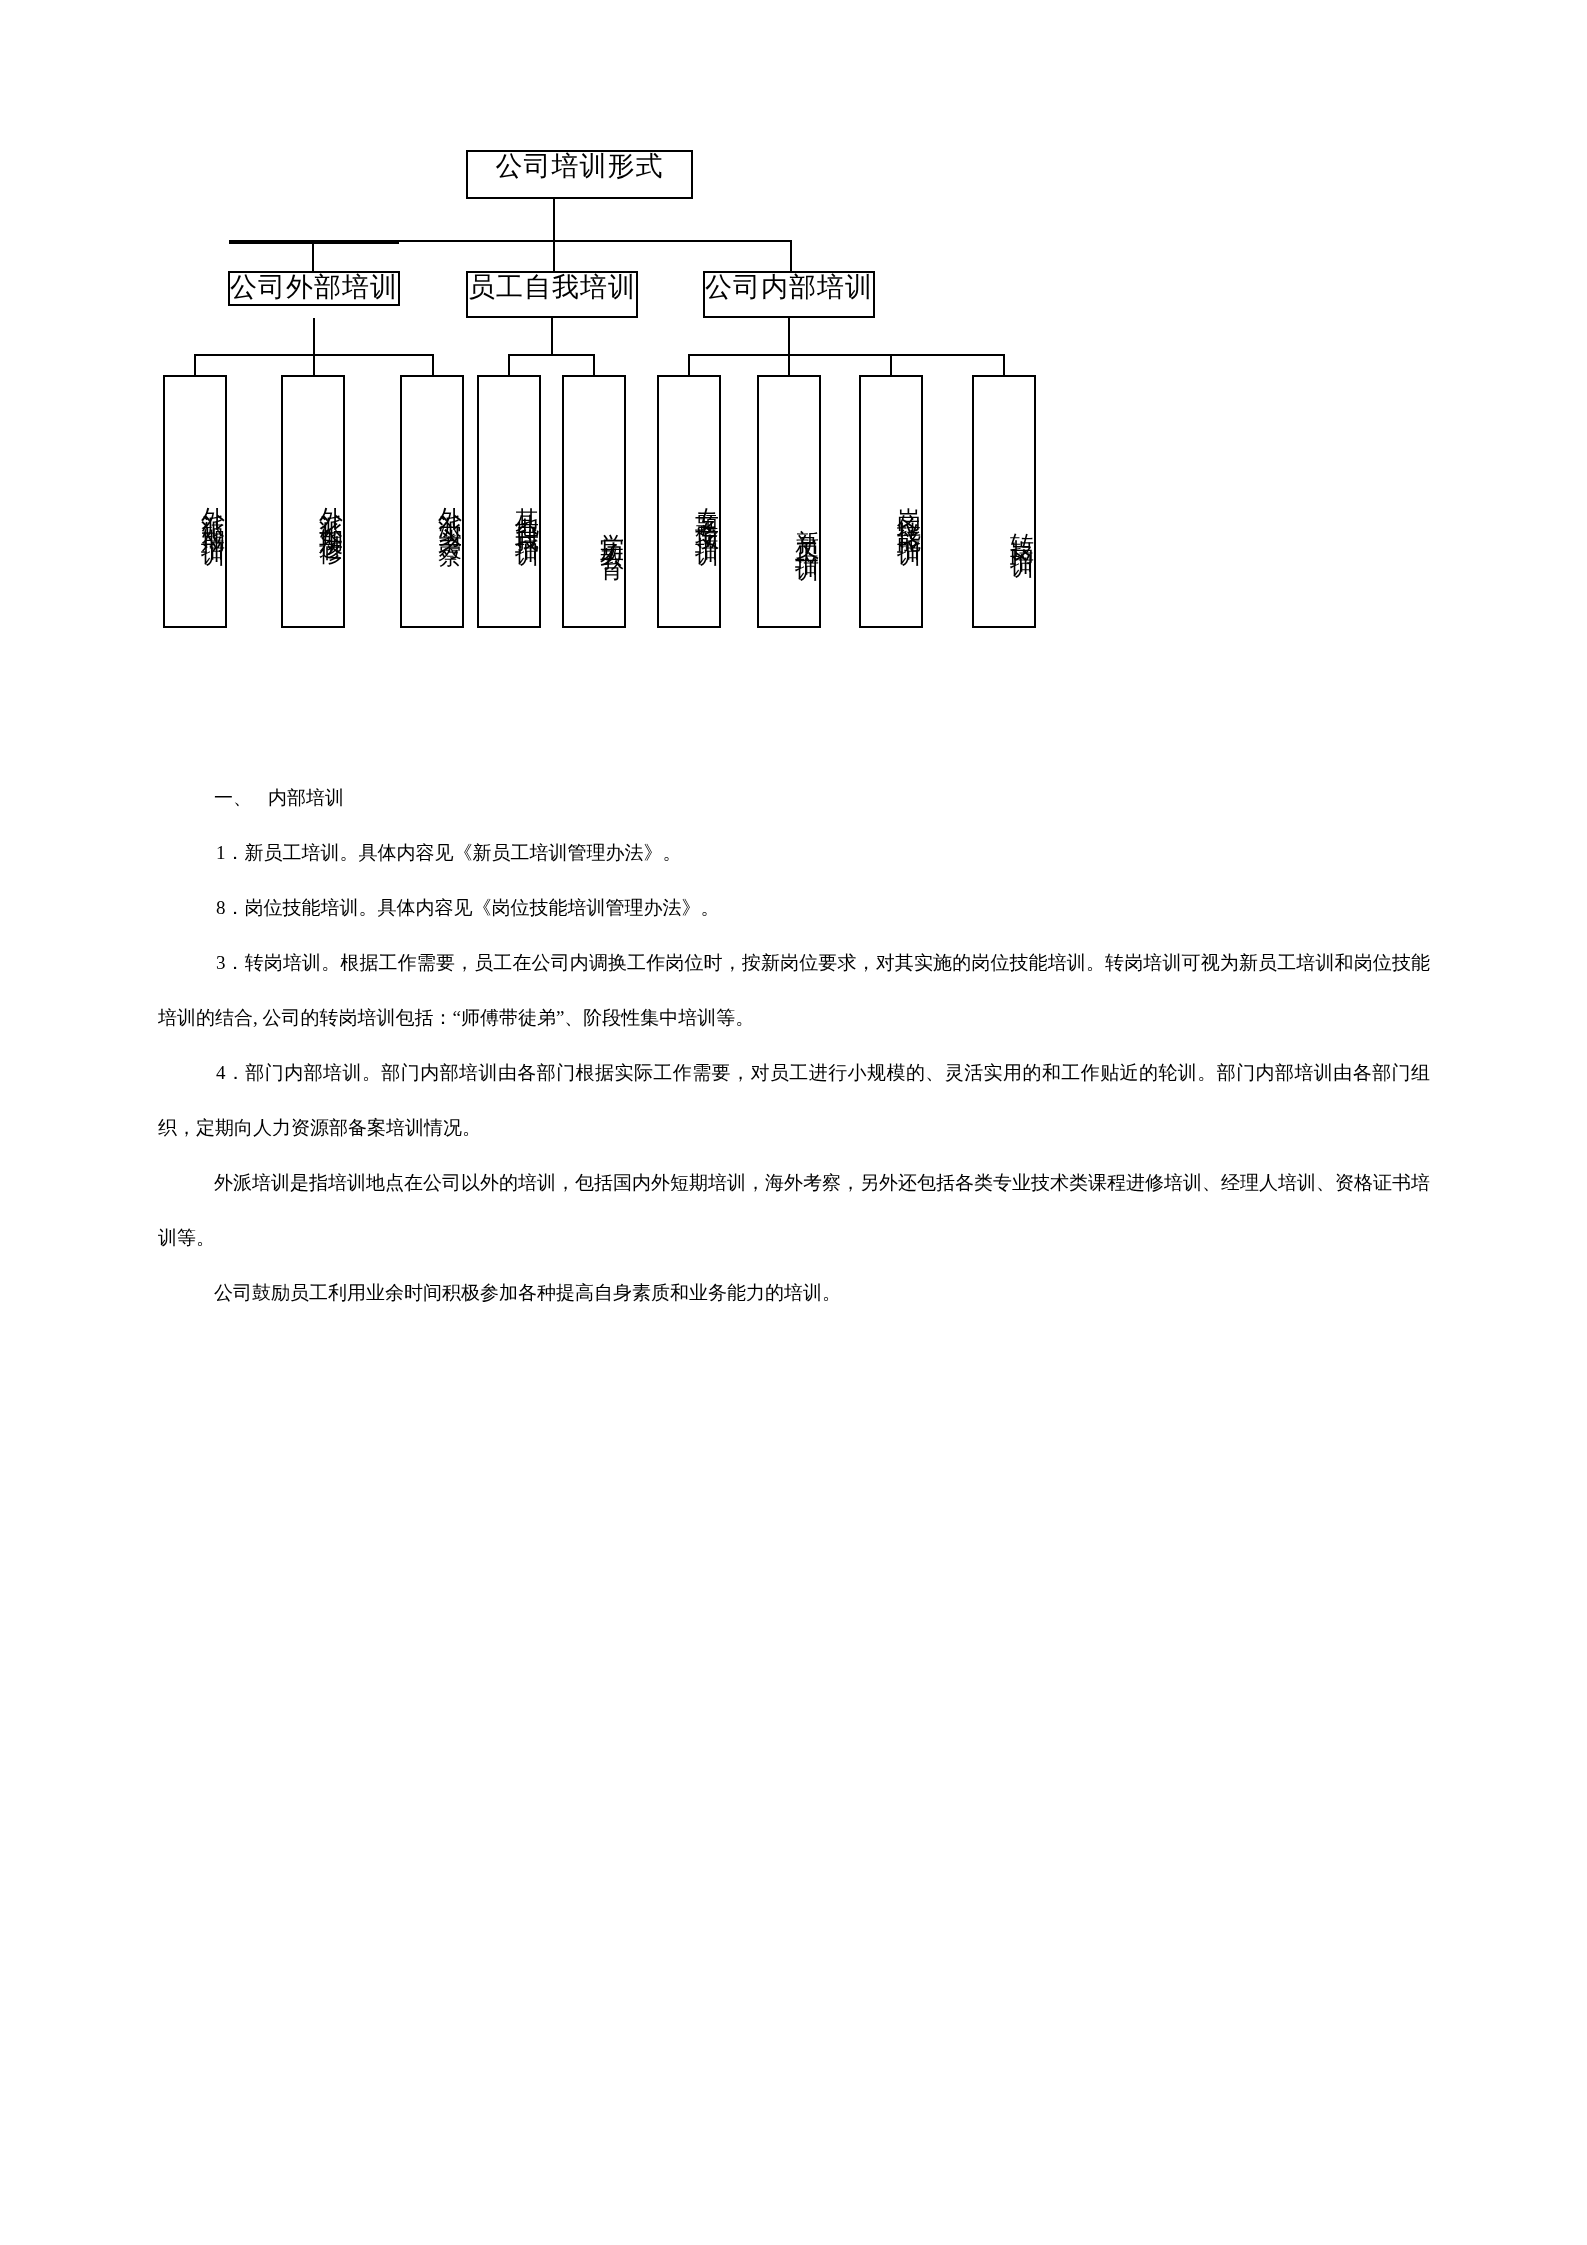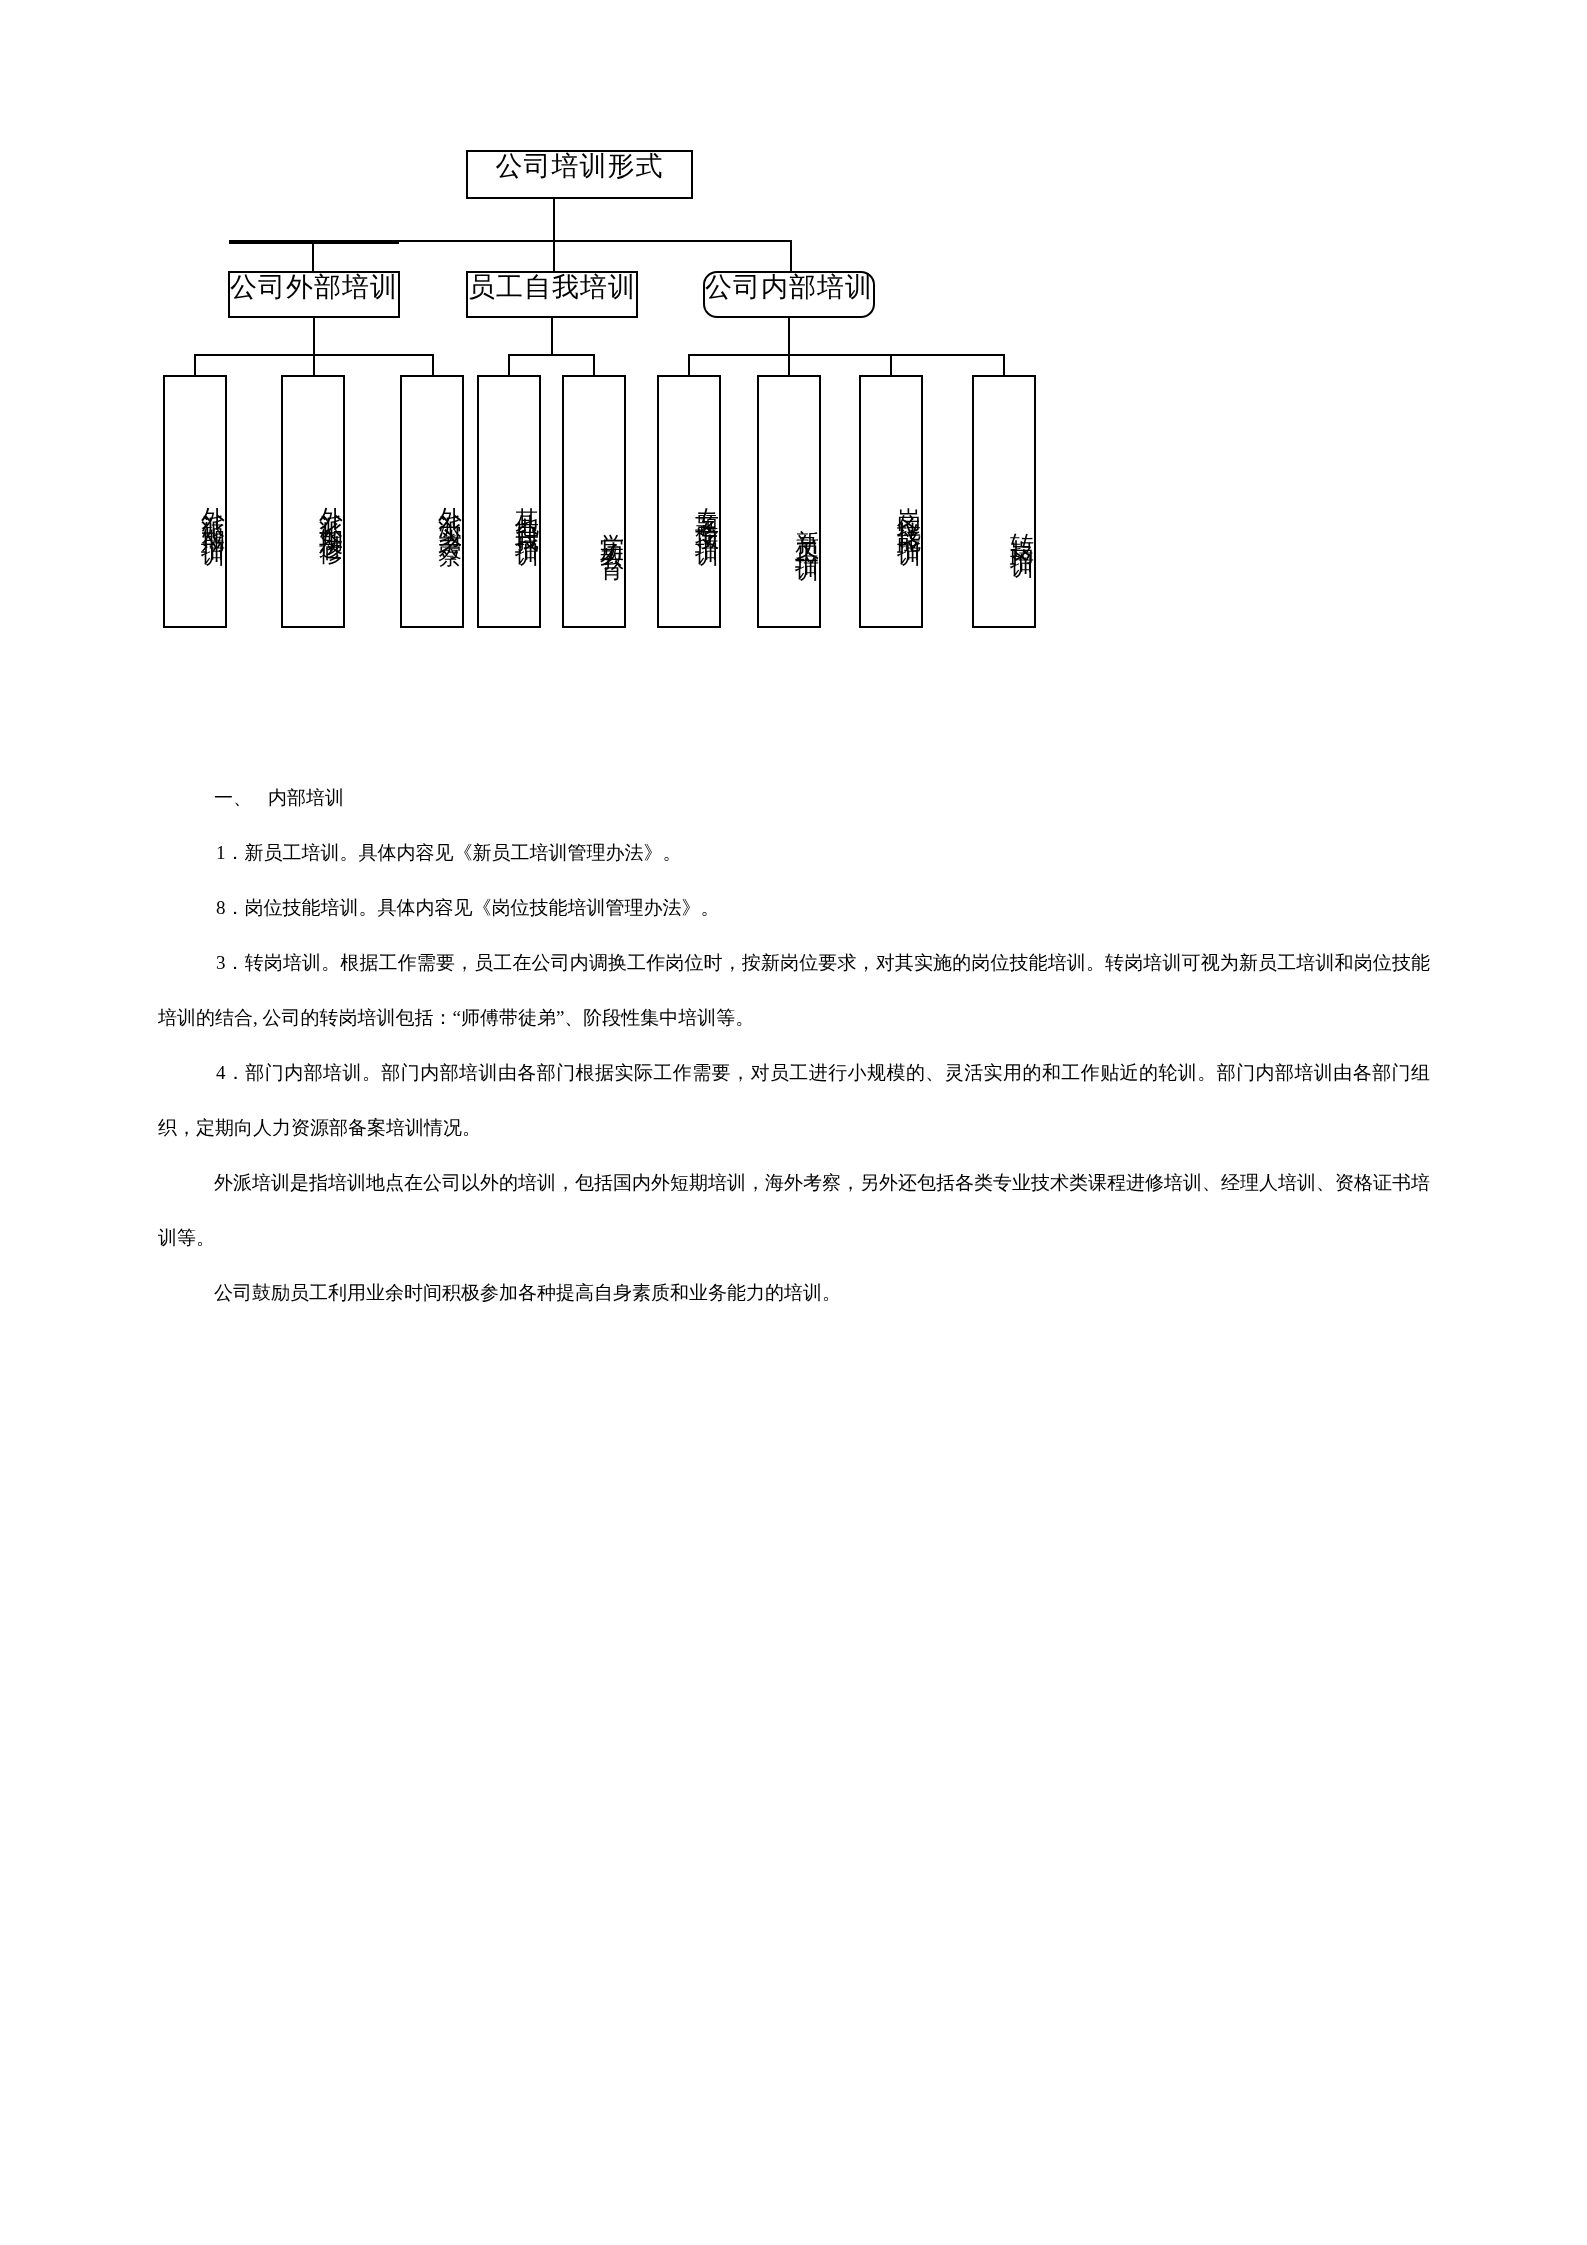--- a/index.html
+++ b/index.html
@@ -104,27 +104,27 @@
     <div class="ln lnv" style="left:553px; top:69px; width:2px; height:43px;"></div>
 
     <div class="ln lnh" style="left:312px; top:110px; width:480px; height:2px;"></div>
 
     <div class="ln lnv" style="left:312px; top:110px; width:2px; height:31px;"></div>
     <div class="ln lnv" style="left:553px; top:110px; width:2px; height:31px;"></div>
     <div class="ln lnv" style="left:790px; top:110px; width:2px; height:31px;"></div>
 
     <div class="node h" style="left:229px; top:110px; width:170px; height:0px;"></div>
 
-    <div class="node h" style="left:228px; top:141px; width:172px; height:47px;">
+    <div class="node h" style="left:228px; top:141px; width:172px; height:35px;">
       <span>公司外部培训</span>
     </div>
     <div class="node h" style="left:466px; top:141px; width:172px; height:47px;">
       <span>员工自我培训</span>
     </div>
-    <div class="node h" style="left:703px; top:141px; width:172px; height:47px;border-radius:14px;">
+    <div class="node h" style="left:703px; top:141px; width:172px; height:47px;">
       <span>公司内部培训</span>
     </div>
 
     <div class="ln lnv" style="left:313px; top:188px; width:2px; height:38px;"></div>
     <div class="ln lnh" style="left:194px; top:224px; width:240px; height:2px;"></div>
     <div class="ln lnv" style="left:194px; top:224px; width:2px; height:21px;"></div>
     <div class="ln lnv" style="left:313px; top:224px; width:2px; height:21px;"></div>
     <div class="ln lnv" style="left:432px; top:224px; width:2px; height:21px;"></div>
 
     <div class="ln lnv" style="left:551px; top:188px; width:2px; height:38px;"></div>

